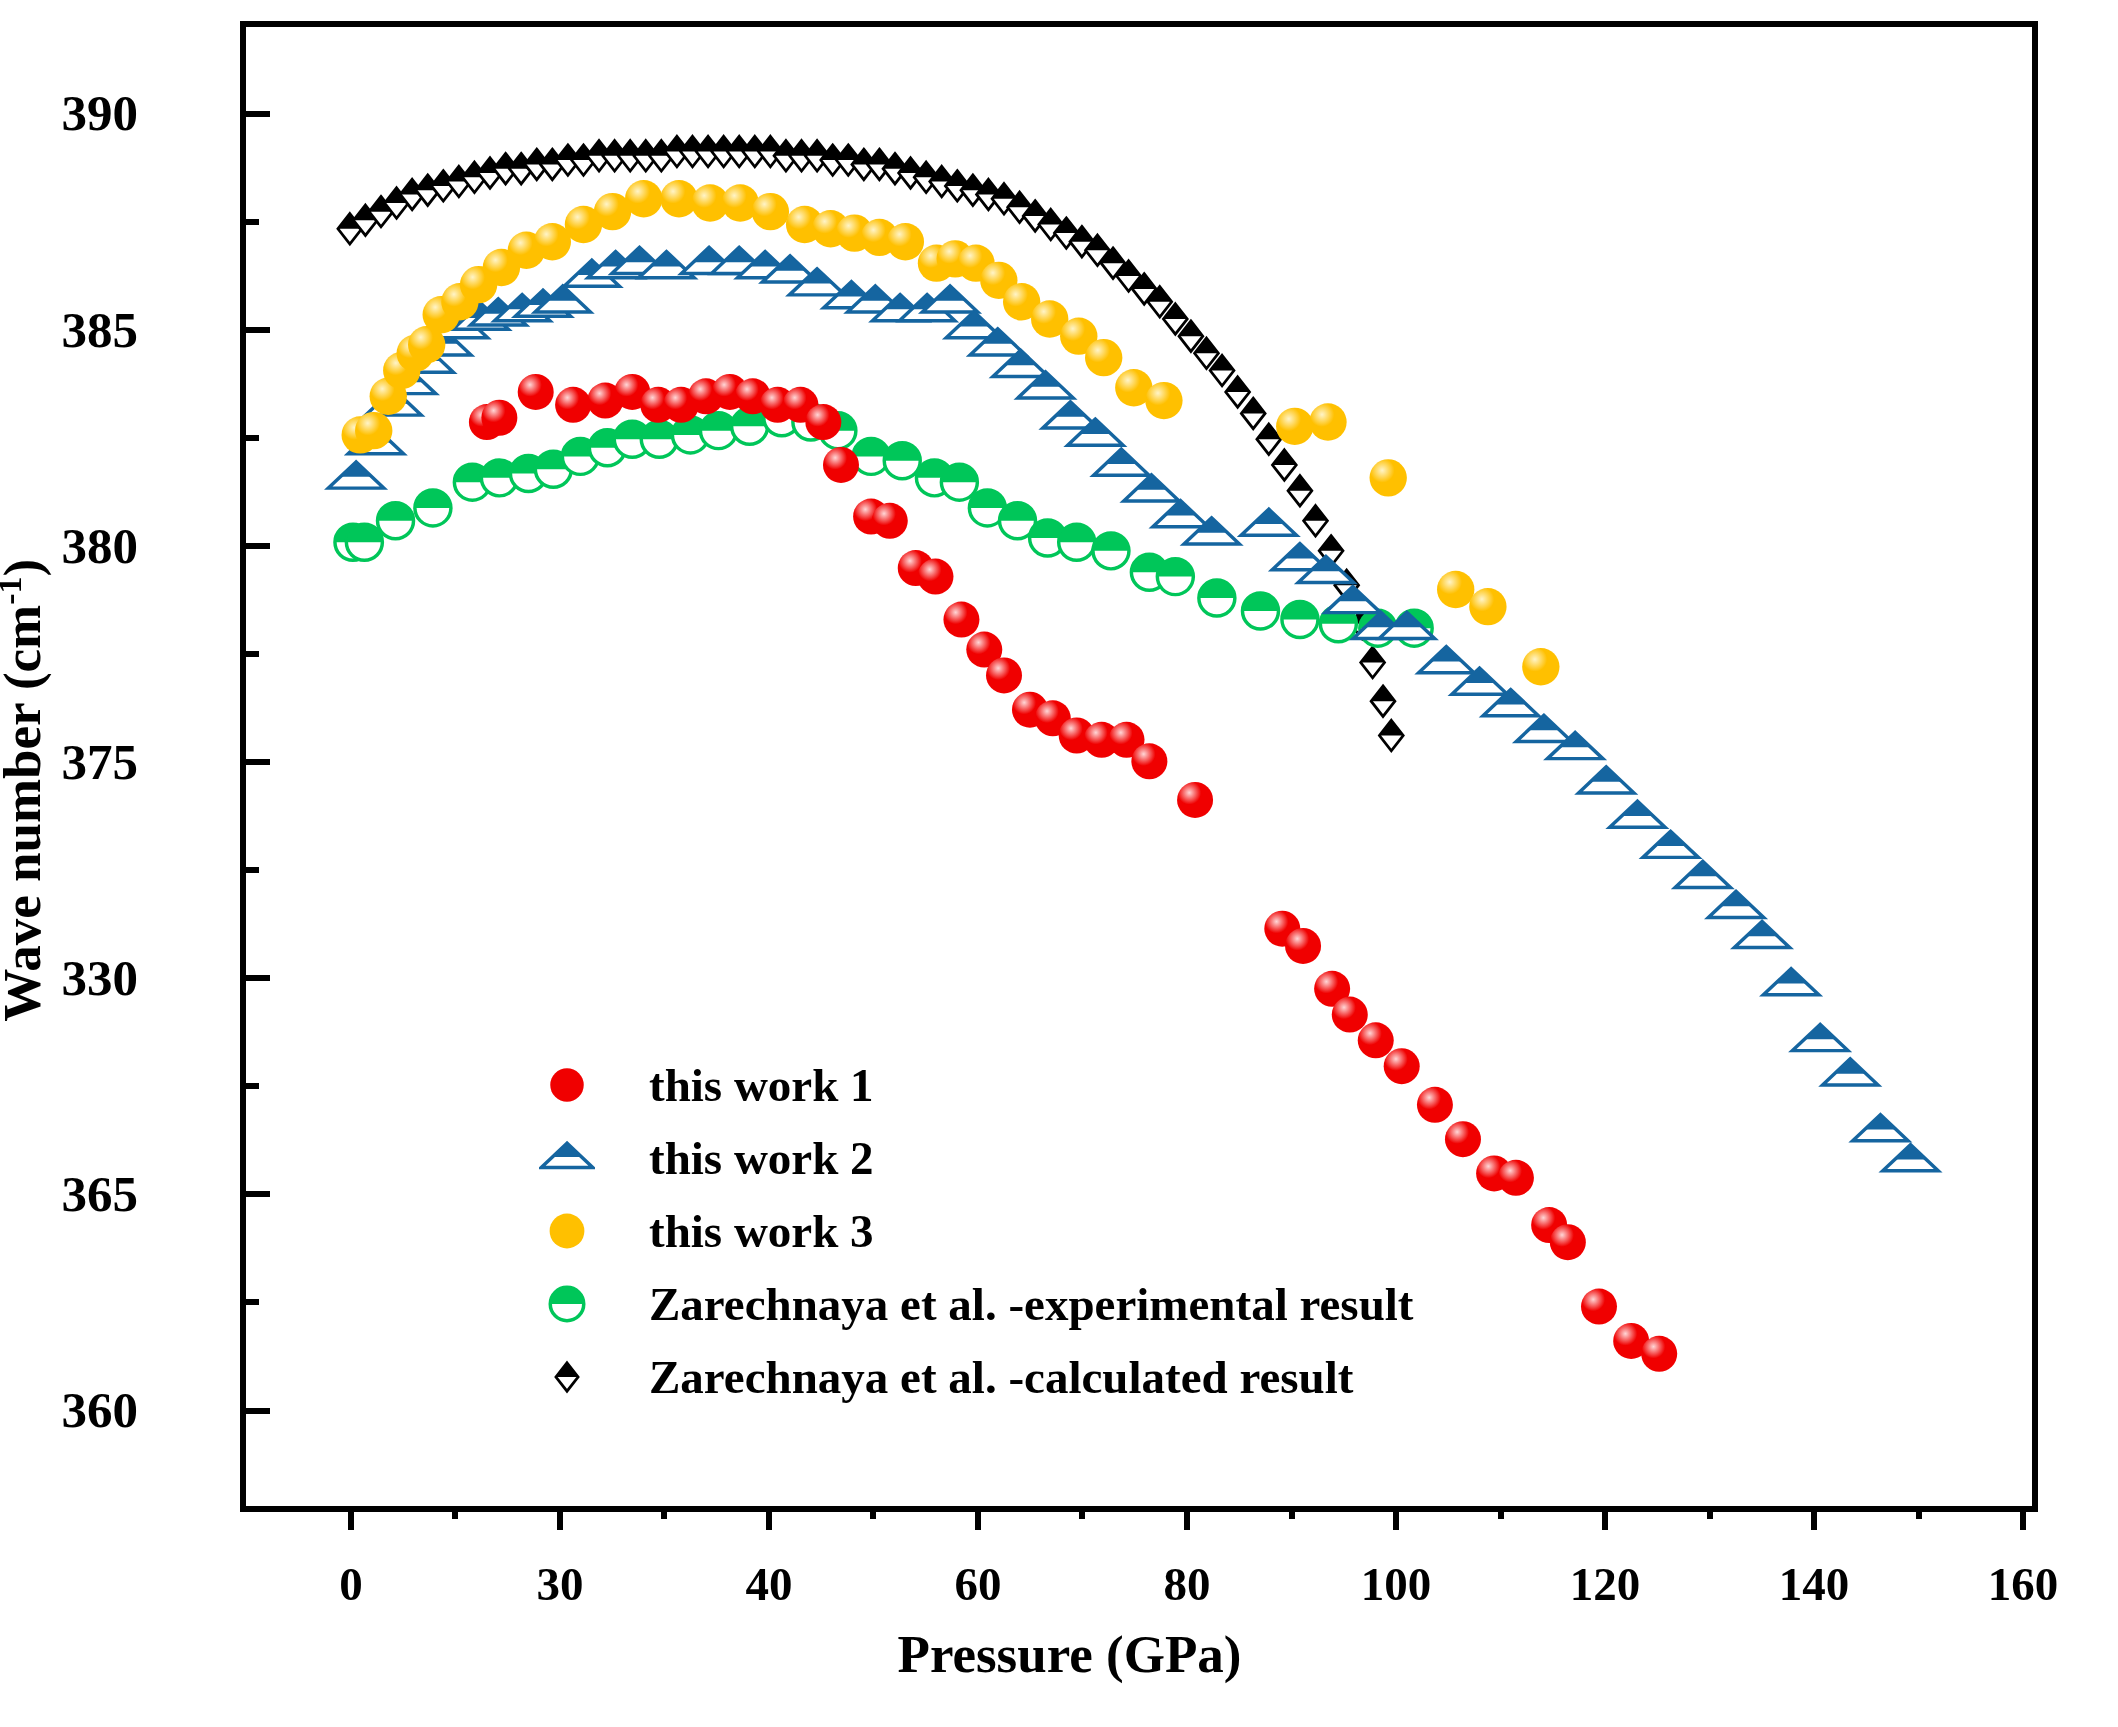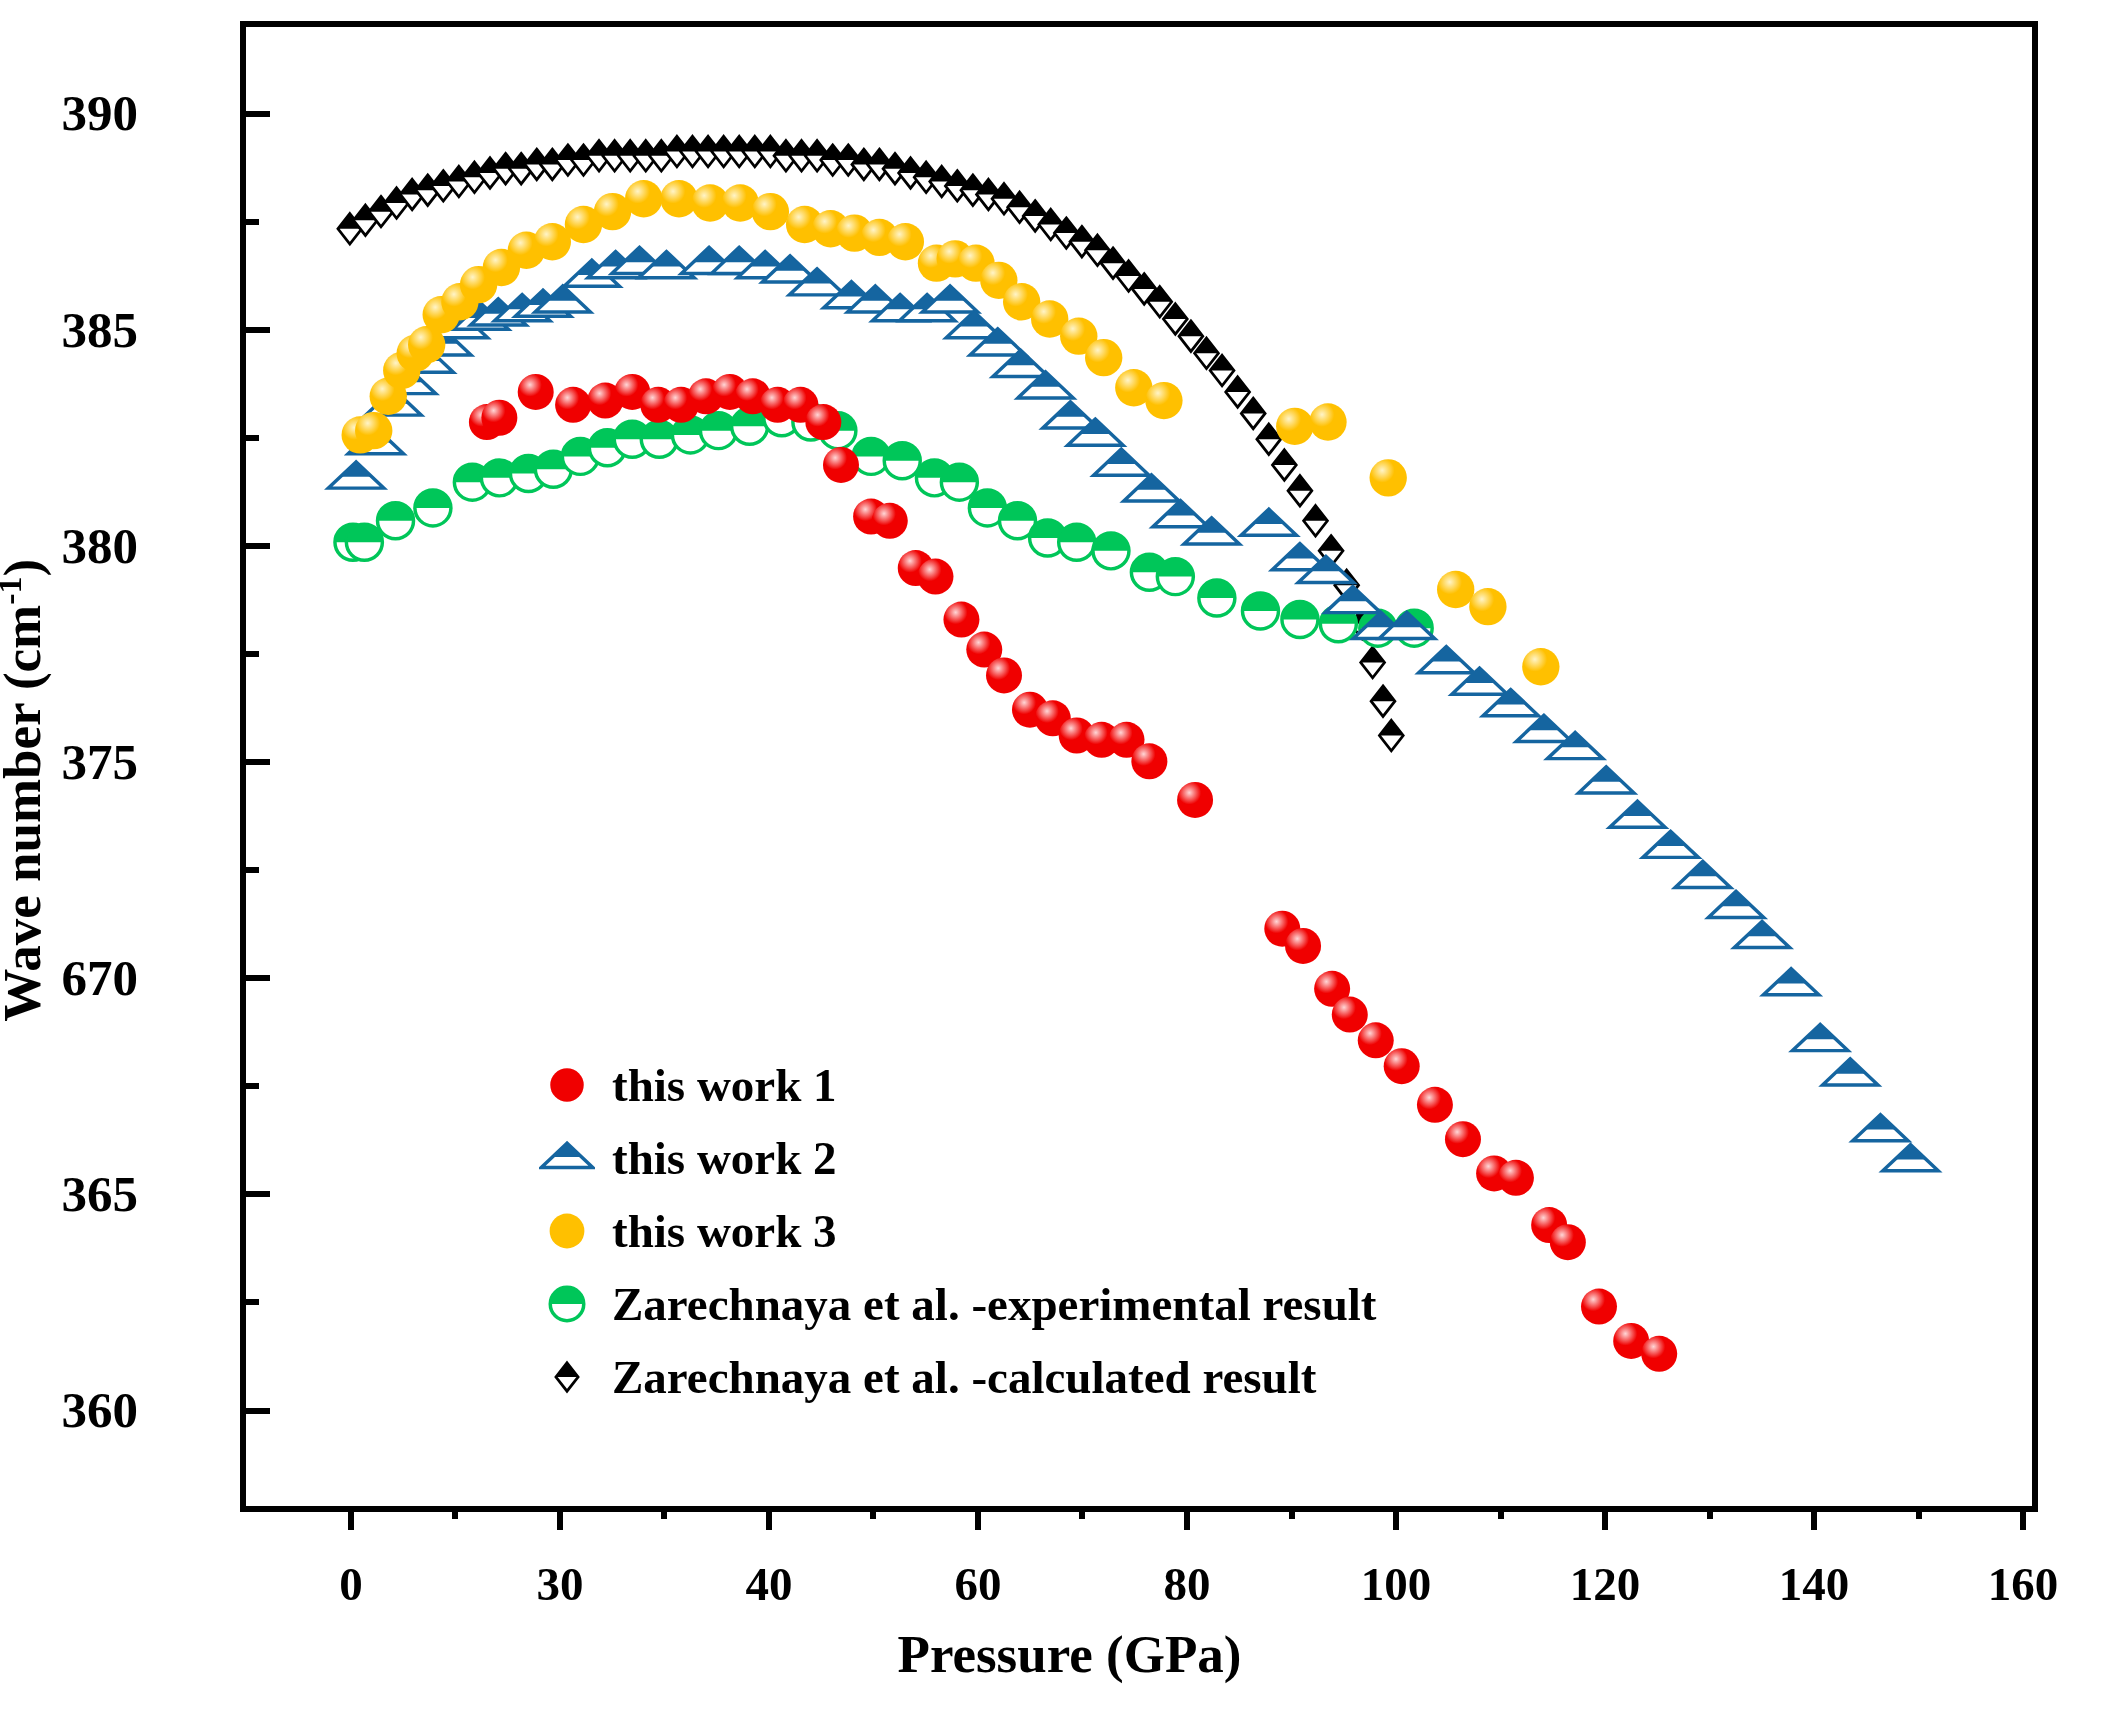--- a/index.html
+++ b/index.html
@@ -95,20 +95,21 @@
     justify-content:center;
     flex:0 0 91px;
   }
   .leg-text{
     font-size:47px;
     font-weight:bold;
     font-family:"Liberation Serif",serif;
     color:#000;
     white-space:nowrap;
     letter-spacing:0px;
+    margin-left:37px;
   }
 </style>
 </head>
 <body>
 
 <div id="fig">
 
   <div id="plot">
     <svg id="canvas" viewBox="0 0 2580 2140" preserveAspectRatio="none">
         <defs>
@@ -897,21 +898,21 @@
         <div class="tick xtick-minor" style="left: 624px; bottom: -13.2px;"></div>
         <div class="tick xtick-minor" style="left: 833px; bottom: -13.2px;"></div>
         <div class="tick xtick-minor" style="left: 1043px; bottom: -13.2px;"></div>
         <div class="tick xtick-minor" style="left: 1252px; bottom: -13.2px;"></div>
         <div class="tick xtick-minor" style="left: 1461px; bottom: -13.2px;"></div>
         <div class="tick xtick-minor" style="left: 1670px; bottom: -13.2px;"></div>
       </div>
     <div id="ylabels">
         <div class="ylab" style="top: 1383px;">360</div>
         <div class="ylab" style="top: 1167px;">365</div>
-        <div class="ylab" style="top: 951px;">670</div>
+        <div class="ylab" style="top: 951px;">330</div>
         <div class="ylab" style="top: 735px;">375</div>
         <div class="ylab" style="top: 519px;">380</div>
         <div class="ylab" style="top: 303px;">385</div>
         <div class="ylab" style="top: 86px;">390</div>
       </div>
     <div id="xlabels">
         <div class="xlab" style="left: 105px;">0</div>
         <div class="xlab" style="left: 314px;">30</div>
         <div class="xlab" style="left: 523px; text-align: right;">40</div>
         <div class="xlab" style="left: 732px;">60</div>

